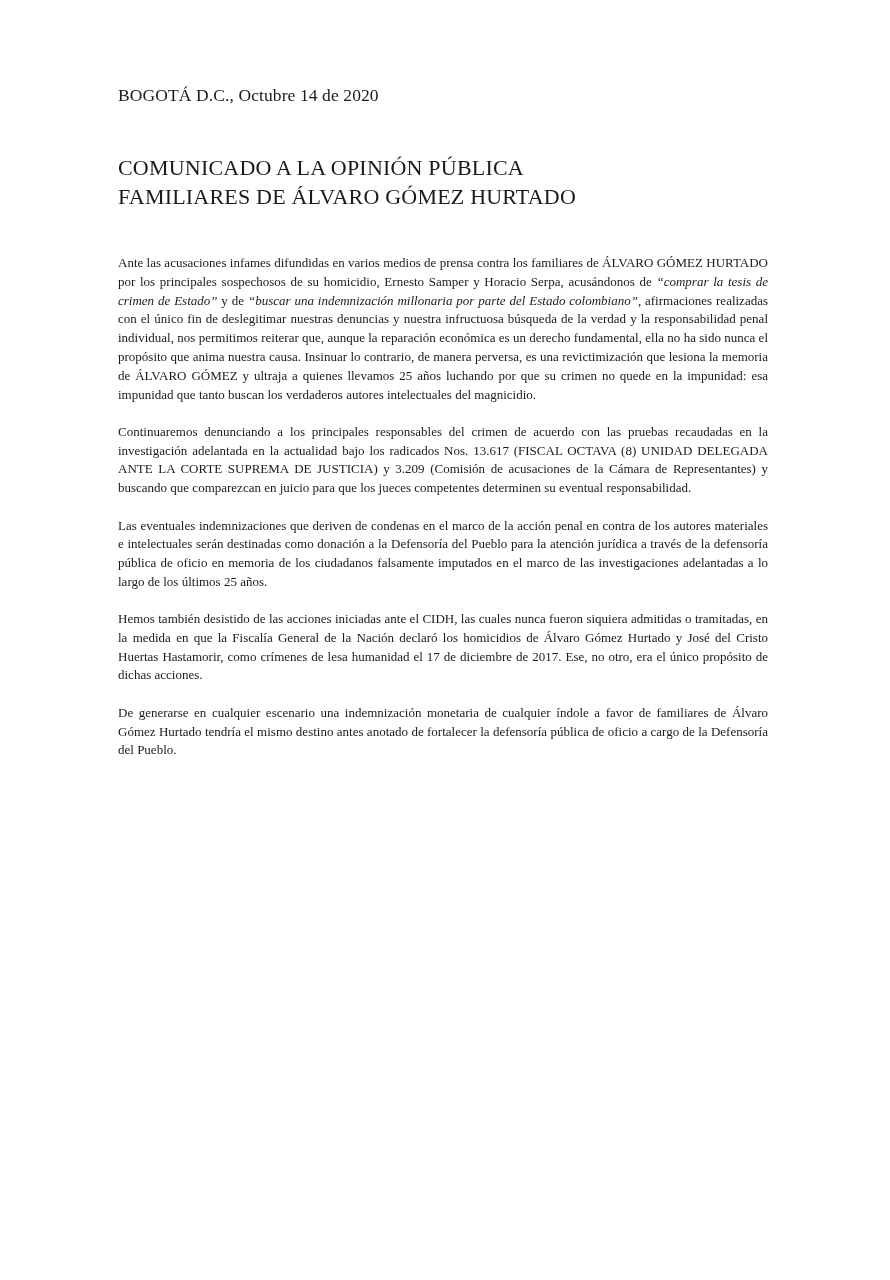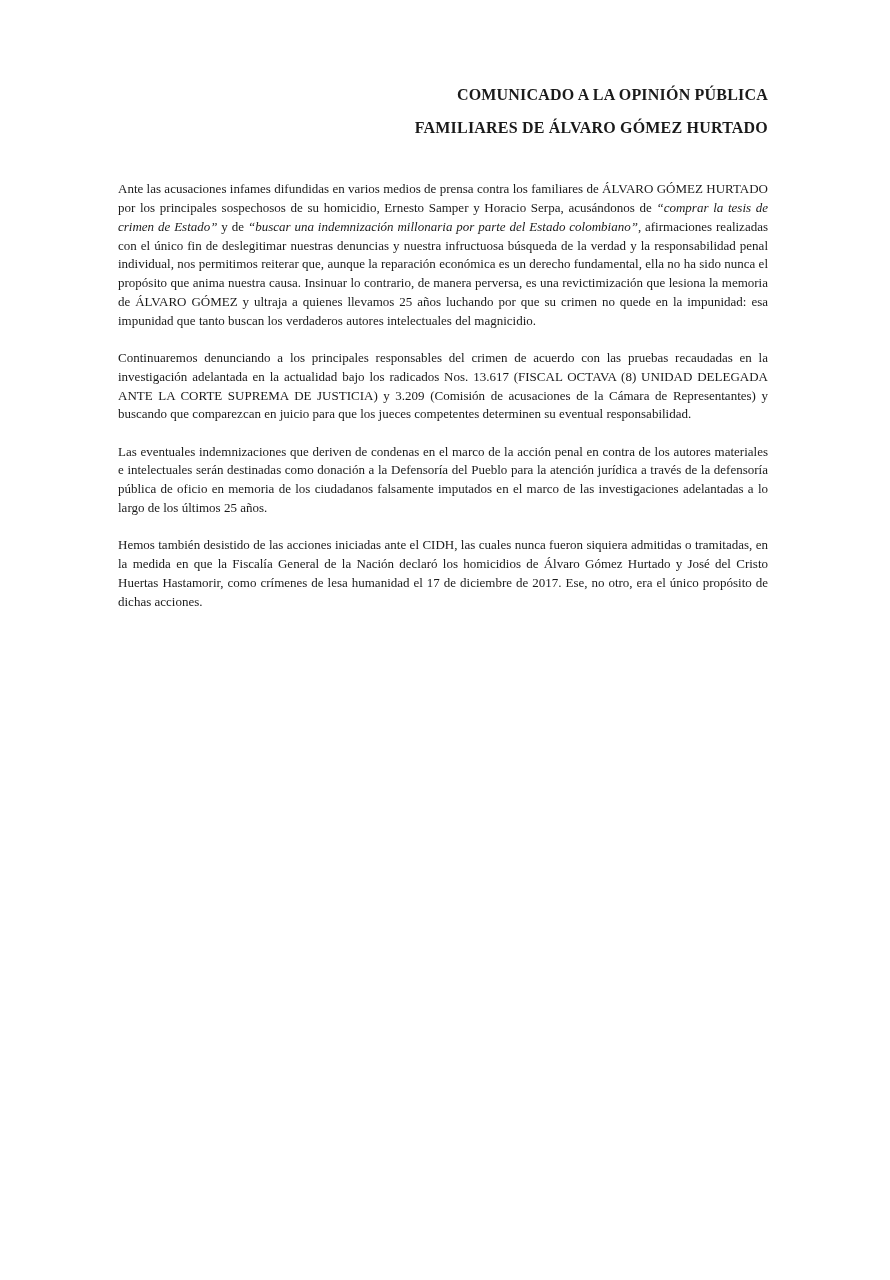--- a/index.html
+++ b/index.html
@@ -32,29 +32,28 @@
     font-size: 17.5px;
     line-height: 1.3;
     text-align: left;
     margin: 0 0 46px 0;
     letter-spacing: 0.1px;
   }
   .titles {
     margin: 0 0 42px 0;
   }
   .doc-title {
-    text-align: right;
-    font-weight: bold;
-    font-size: 16px;
+    text-align: left;
+    font-weight: normal;
+    font-size: 22px;
     line-height: 1.35;
     margin: 0;
     letter-spacing: 0.2px;
   }
   .doc-title.second {
-    margin-top: 11px;
   }
   .body-text p {
     text-align: justify;
     text-justify: inter-word;
     font-size: 13px;
     line-height: 1.445;
     margin: 0 0 18.5px 0;
     hyphens: none;
   }
   .body-text p:last-child {
@@ -63,33 +62,35 @@
   .q {
     font-style: italic;
   }
 </style>
 </head>
 <body>
 
 <div class="page">
   <div class="content">
 
+    <div class="dateline">BOGOTÁ D.C., Octubre 14 de 2020</div>
 
     <div class="titles">
       <div class="doc-title">COMUNICADO A LA OPINIÓN PÚBLICA</div>
       <div class="doc-title second">FAMILIARES DE ÁLVARO GÓMEZ HURTADO</div>
     </div>
 
     <div class="body-text">
 
       <p><span>Ante las acusaciones infames difundidas en varios medios de prensa contra los familiares de ÁLVARO GÓMEZ HURTADO por los principales sospechosos de su homicidio, Ernesto Samper y Horacio Serpa, acusándonos de </span><span class="q">“comprar la tesis de crimen de Estado”</span><span> y de </span><span class="q">“buscar una indemnización millonaria por parte del Estado colombiano”</span><span>, afirmaciones realizadas con el único fin de deslegitimar nuestras denuncias y nuestra infructuosa búsqueda de la verdad y la responsabilidad penal individual, nos permitimos reiterar que, aunque la reparación económica es un derecho fundamental, ella no ha sido nunca el propósito que anima nuestra causa. Insinuar lo contrario, de manera perversa, es una revictimización que lesiona la memoria de ÁLVARO GÓMEZ y ultraja a quienes llevamos 25 años luchando por que su crimen no quede en la impunidad: esa impunidad que tanto buscan los verdaderos autores intelectuales del magnicidio.</span></p>
 
       <p>Continuaremos denunciando a los principales responsables del crimen de acuerdo con las pruebas recaudadas en la investigación adelantada en la actualidad bajo los radicados Nos. 13.617 (FISCAL OCTAVA (8) UNIDAD DELEGADA ANTE LA CORTE SUPREMA DE JUSTICIA) y 3.209 (Comisión de acusaciones de la Cámara de Representantes) y buscando que comparezcan en juicio para que los jueces competentes determinen su eventual responsabilidad.</p>
 
       <p>Las eventuales indemnizaciones que deriven de condenas en el marco de la acción penal en contra de los autores materiales e intelectuales serán destinadas como donación a la Defensoría del Pueblo para la atención jurídica a través de la defensoría pública de oficio en memoria de los ciudadanos falsamente imputados en el marco de las investigaciones adelantadas a lo largo de los últimos 25 años.</p>
 
       <p>Hemos también desistido de las acciones iniciadas ante el CIDH, las cuales nunca fueron siquiera admitidas o tramitadas, en la medida en que la Fiscalía General de la Nación declaró los homicidios de Álvaro Gómez Hurtado y José del Cristo Huertas Hastamorir, como crímenes de lesa humanidad el 17 de diciembre de 2017. Ese, no otro, era el único propósito de dichas acciones.</p>
 
 
+      <p>De generarse en cualquier escenario una indemnización monetaria de cualquier índole a favor de familiares de Álvaro Gómez Hurtado tendría el mismo destino antes anotado de fortalecer la defensoría pública de oficio a cargo de la Defensoría del Pueblo.</p>
 
     </div>
   </div>
 </div>
 
 </body></html>

